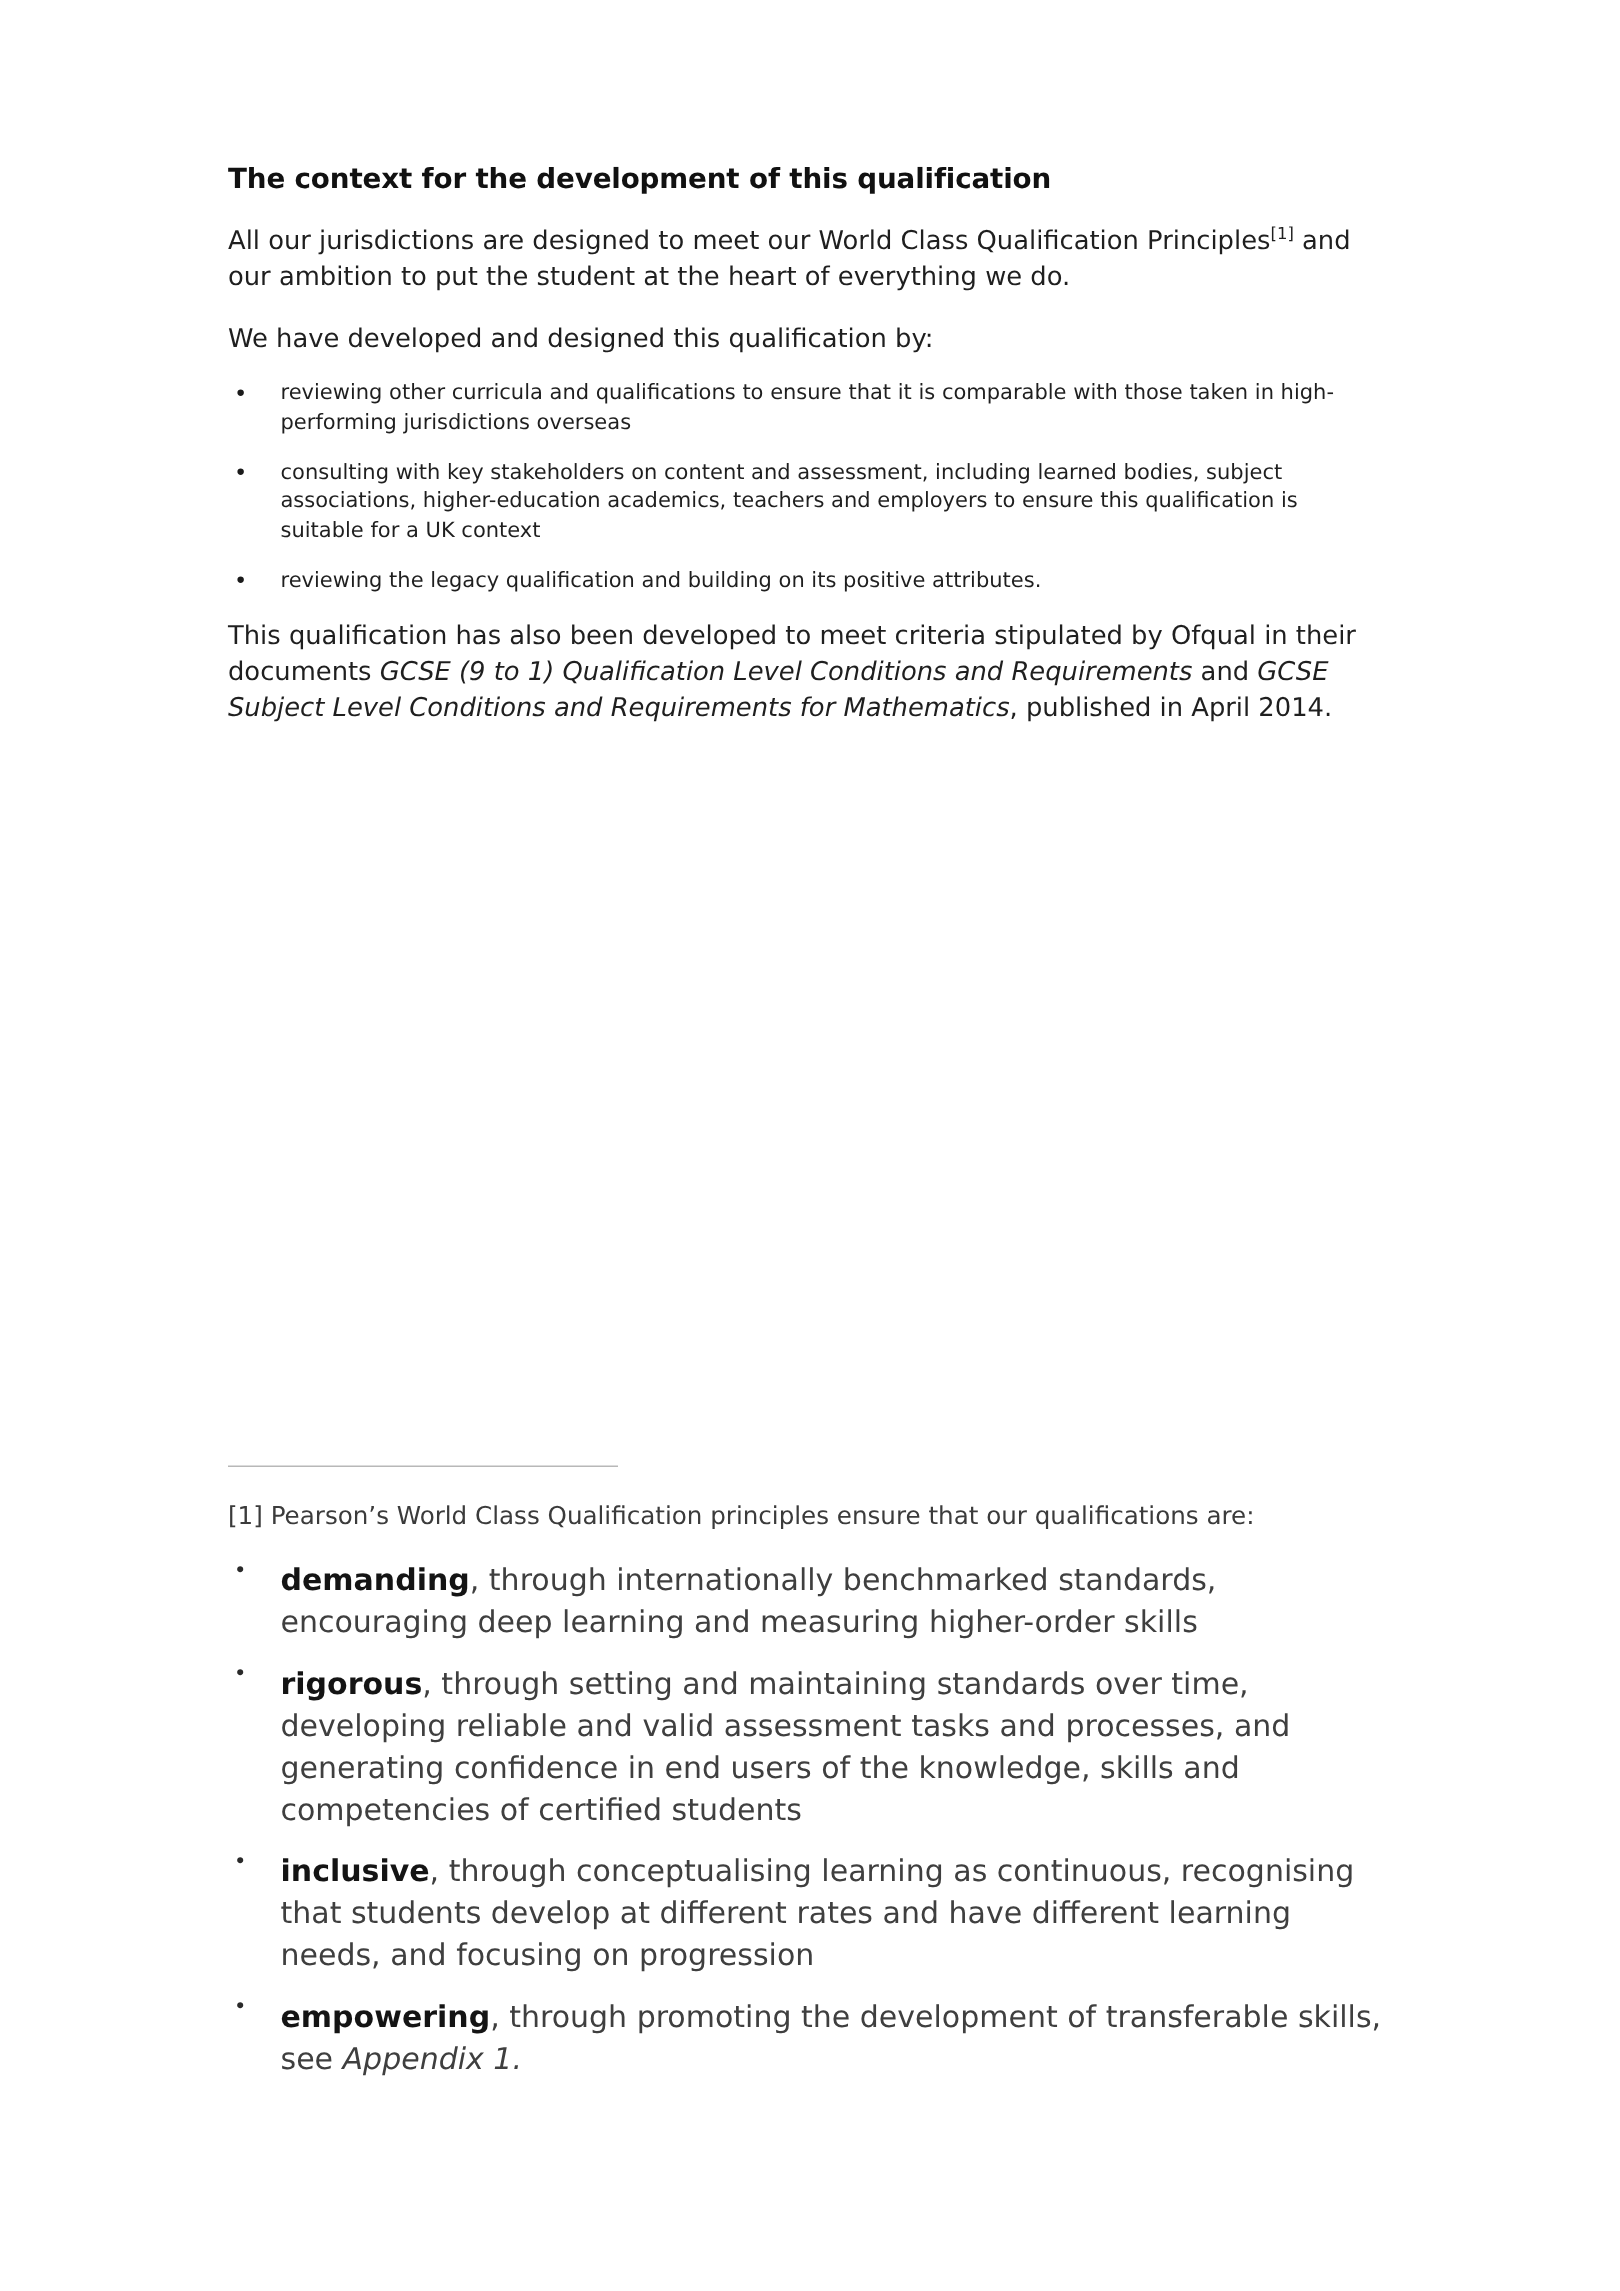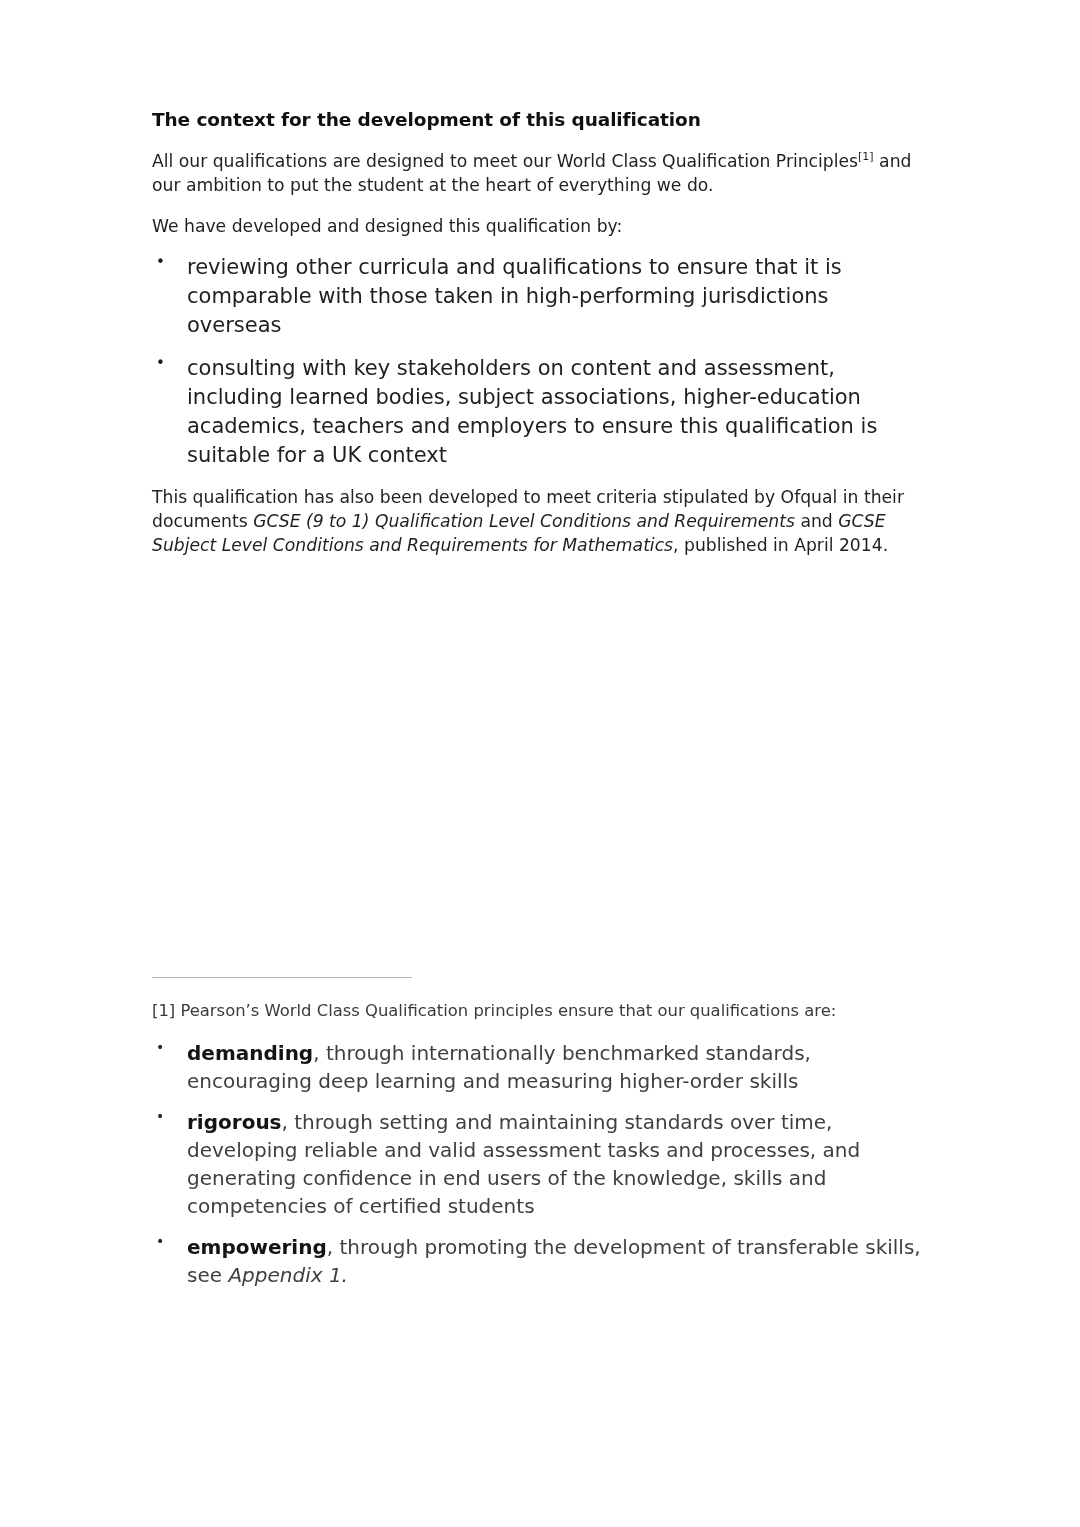--- a/index.html
+++ b/index.html
@@ -52,21 +52,21 @@
   }
   ul.body-list {
     list-style: none;
     margin: 0 0 16px 0;
     padding: 0;
   }
   ul.body-list > li {
     position: relative;
     padding-left: 35px;
     margin-bottom: 14px;
-    font-size: 21px;
+    font-size: 14px;
     line-height: 1.38;
     color: #1f1f1f;
   }
   ul.body-list > li:last-child {
     margin-bottom: 0;
   }
   ul.body-list > li::before {
     content: "\2022";
     position: absolute;
     left: 4px;
@@ -127,40 +127,42 @@
 </style>
 </head>
 <body>
 
 <div class="page">
 
   <div class="content">
 
     <h1 class="doc-heading">The context for the development of this qualification</h1>
 
-    <p class="body-para"><span>All our qualifications are designed to meet our World Class Qualification Principles</span><sup class="fn-marker">[1]</sup><span> and our ambition to put the student at the heart of everything we do.</span></p>
+    <p class="body-para"><span>All our jurisdictions are designed to meet our World Class Qualification Principles</span><sup class="fn-marker">[1]</sup><span> and our ambition to put the student at the heart of everything we do.</span></p>
 
     <p class="body-para tight">We have developed and designed this qualification by:</p>
 
     <ul class="body-list">
       <li><span>reviewing other curricula and qualifications to ensure that it is comparable with those taken in high-performing jurisdictions overseas</span></li>
       <li><span>consulting with key stakeholders on content and assessment, including learned bodies, subject associations, higher-education academics, teachers and employers to ensure this qualification is suitable for a UK context</span></li>
+      <li><span>reviewing the legacy qualification and building on its positive attributes.</span></li>
     </ul>
 
     <p class="body-para"><span>This qualification has also been developed to meet criteria stipulated by Ofqual in their documents </span><em class="ital">GCSE (9 to 1) Qualification Level Conditions and Requirements</em><span> and </span><em class="ital">GCSE Subject Level Conditions and Requirements for Mathematics</em><span>, published in April 2014.</span></p>
 
   </div>
 
   <div class="footnote-area">
 
     <div class="footnote-rule"></div>
 
     <p class="footnote-intro">[1] Pearson’s World Class Qualification principles ensure that our qualifications are:</p>
 
     <ul class="footnote-list">
       <li><span class="lead">demanding</span><span>, through internationally benchmarked standards, encouraging deep learning and measuring higher-order skills</span><em class="ital"></em></li>
       <li><span class="lead">rigorous</span><span>, through setting and maintaining standards over time, developing reliable and valid assessment tasks and processes, and generating confidence in end users of the knowledge, skills and competencies of certified students</span><em class="ital"></em></li>
+      <li><span class="lead">inclusive</span><span>, through conceptualising learning as continuous, recognising that students develop at different rates and have different learning needs, and focusing on progression</span><em class="ital"></em></li>
       <li><span class="lead">empowering</span><span>, through promoting the development of transferable skills, see </span><em class="ital">Appendix 1.</em></li>
     </ul>
 
   </div>
 
 </div>
 
 </body></html>

